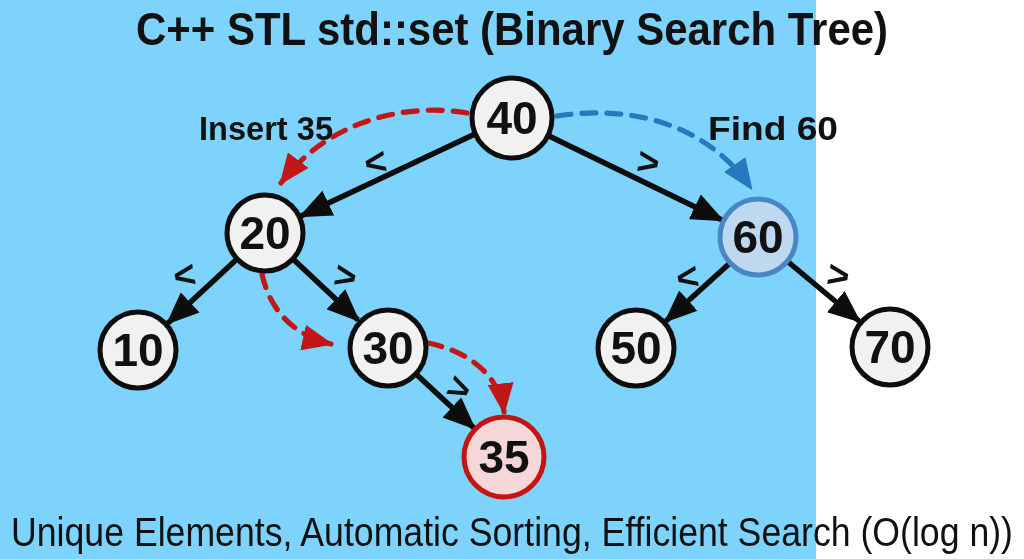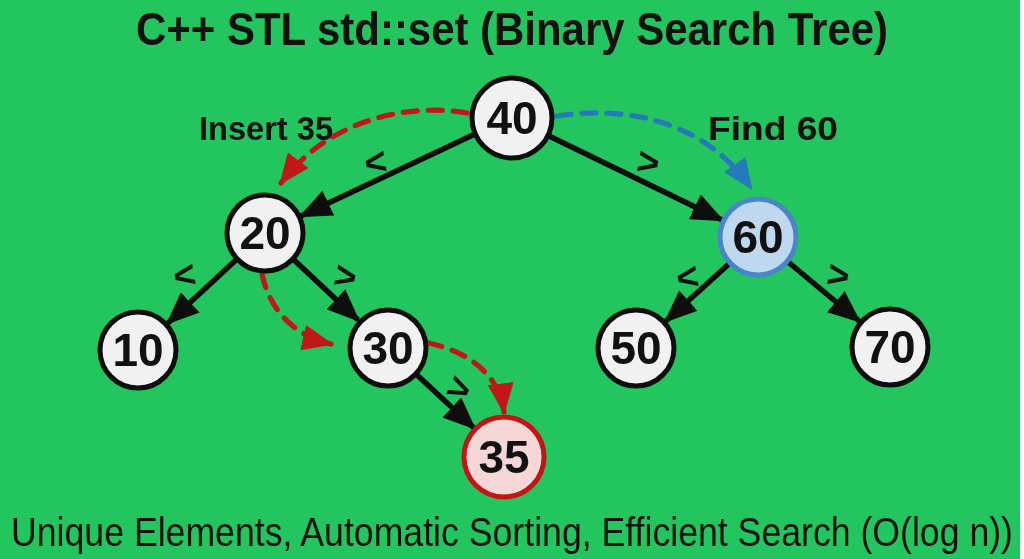--- a/index.html
+++ b/index.html
@@ -6,23 +6,23 @@
     margin: 0;
     padding: 0;
     background: #ffffff;
     width: 1024px;
     height: 559px;
     overflow: hidden;
     font-family: "Liberation Sans", sans-serif;
   }
   .stage {
     position: relative;
-    width: 1020px;
+    width: 816px;
     height: 559px;
-    background: #22c55e;
+    background: #7dd3fc;
   }
   svg { display: block; }
   text {
     font-family: "Liberation Sans", "DejaVu Sans", sans-serif;
     fill: #111111;
   }
   .title-text   { font-size: 46px; font-weight: bold; }
   .caption-text { font-size: 41px; font-weight: normal; }
   .node-text    { font-size: 46px; font-weight: bold; text-anchor: middle; }
   .edge-label   { font-size: 38px; font-weight: bold; text-anchor: middle; }

